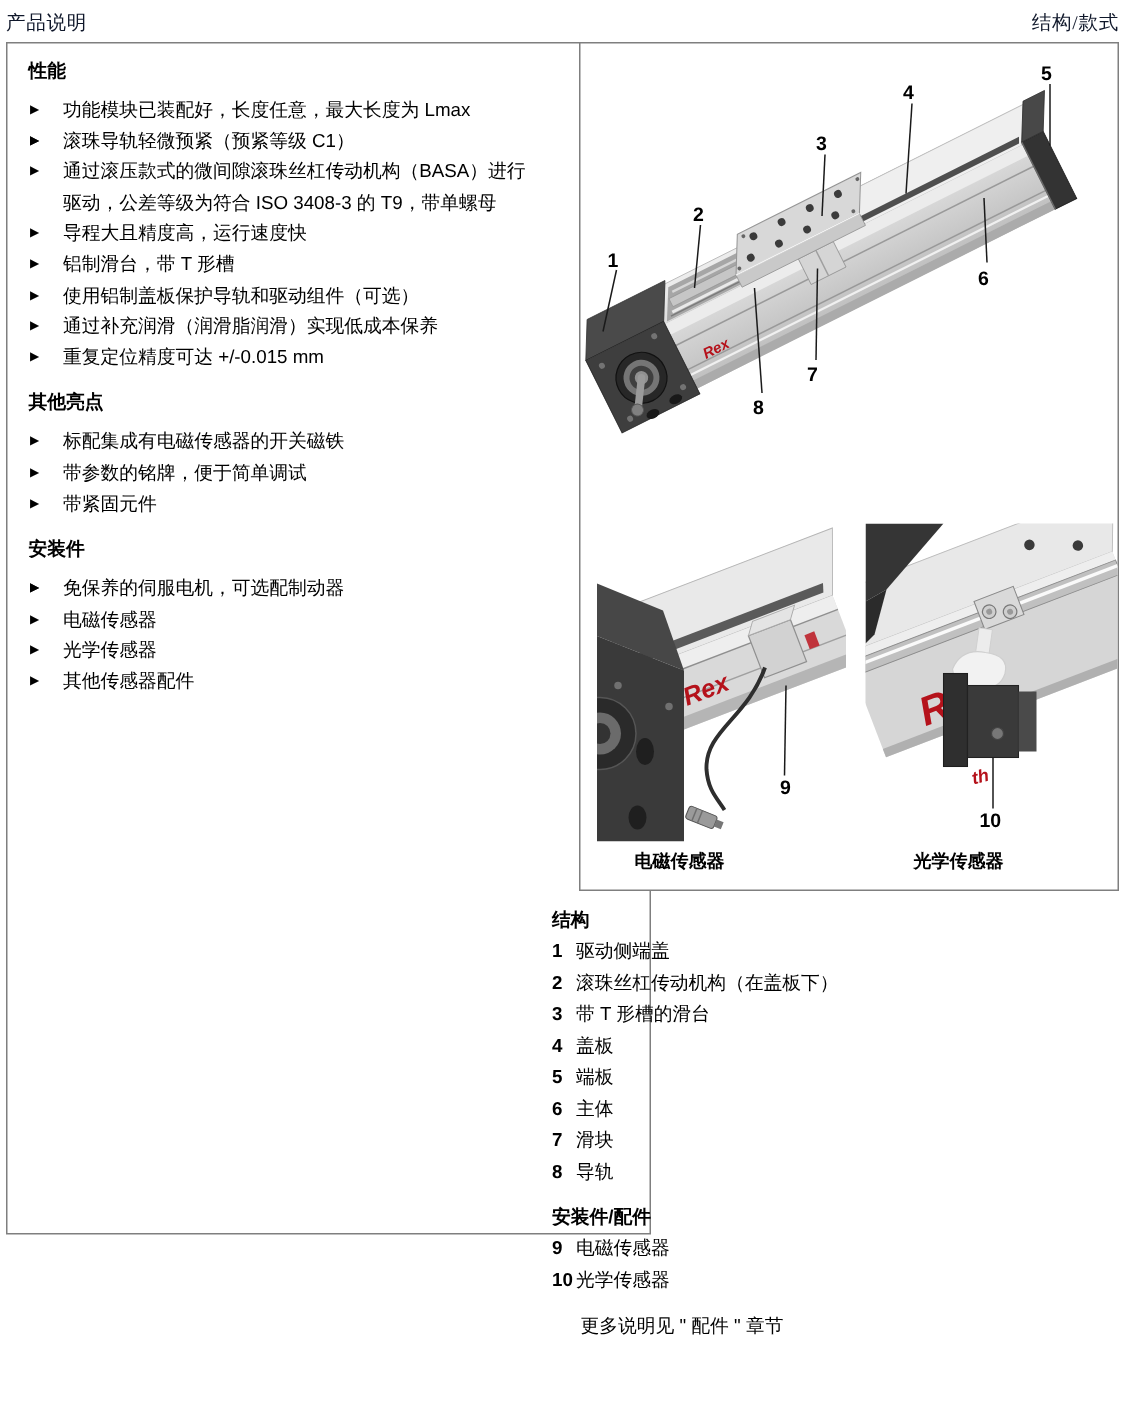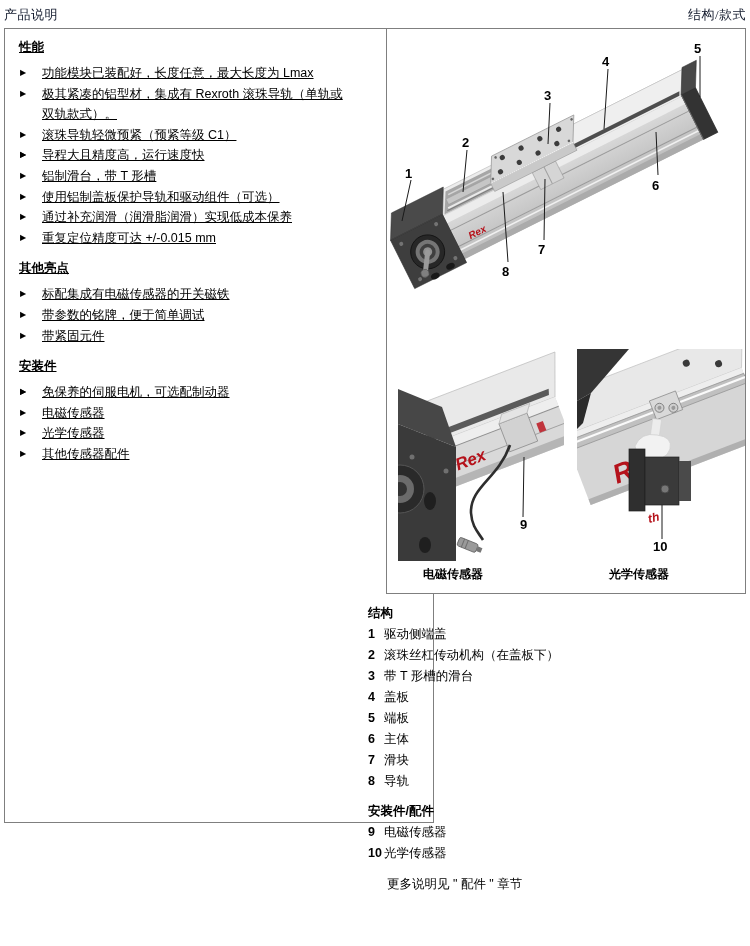--- a/index.html
+++ b/index.html
@@ -6,21 +6,21 @@
   body{
     width:750px;height:946px;position:relative;background:#ffffff;
     font-family:"Liberation Sans","DejaVu Sans",sans-serif;color:#000;
     overflow:hidden;
   }
   .hdr{position:absolute;top:6px;font-size:13px;color:#0f172a;letter-spacing:.5px;}
   #hdr-left{left:4px;}
   #hdr-right{right:4px;font-family:Liberation Serif, serif;}
 
   .panel{position:absolute;border:1px solid #7f7f7f;background:#fff;box-sizing:border-box;}
-  #left-panel{left:4px;top:28px;width:430px;height:795px;padding:10px 14px;text-decoration:underline;}
+  #left-panel{left:4px;top:28px;width:430px;height:795px;padding:10px 14px;}
   #right-panel{left:386px;top:28px;width:360px;height:566px;}
 
   
   .sec{margin:0;}
   .sec + .sec{margin-top:12px;}
   .sec h3{font-size:12.5px;font-weight:bold;margin:0 0 7px 0;line-height:17px;}
   ul.bullets{list-style:none;margin:0;padding:0;}
   ul.bullets li{
     position:relative;padding-left:23px;font-size:12.5px;line-height:20.6px;
     width:310px;
@@ -64,30 +64,30 @@
     <h3>性能</h3>
     <ul class="bullets">
 
         <li>
           <span class="tri">▶</span>
           <span>功能模块已装配好，长度任意，最大长度为 Lmax</span>
         </li>
 
         <li>
           <span class="tri">▶</span>
-          <span>极其紧凑的铝型材，集成有 Rexroth 滚珠导轨（单轨或双轨款式）。</span>
         </li>
 
         <li>
           <span class="tri">▶</span>
           <span>滚珠导轨轻微预紧（预紧等级 C1）</span>
         </li>
 
         <li>
           <span class="tri">▶</span>
+          <span>通过滚压款式的微间隙滚珠丝杠传动机构（BASA）进行驱动，公差等级为符合 ISO 3408-3 的 T9，带单螺母</span>
         </li>
 
         <li>
           <span class="tri">▶</span>
           <span>导程大且精度高，运行速度快</span>
         </li>
 
         <li>
           <span class="tri">▶</span>
           <span>铝制滑台，带 T 形槽</span>

